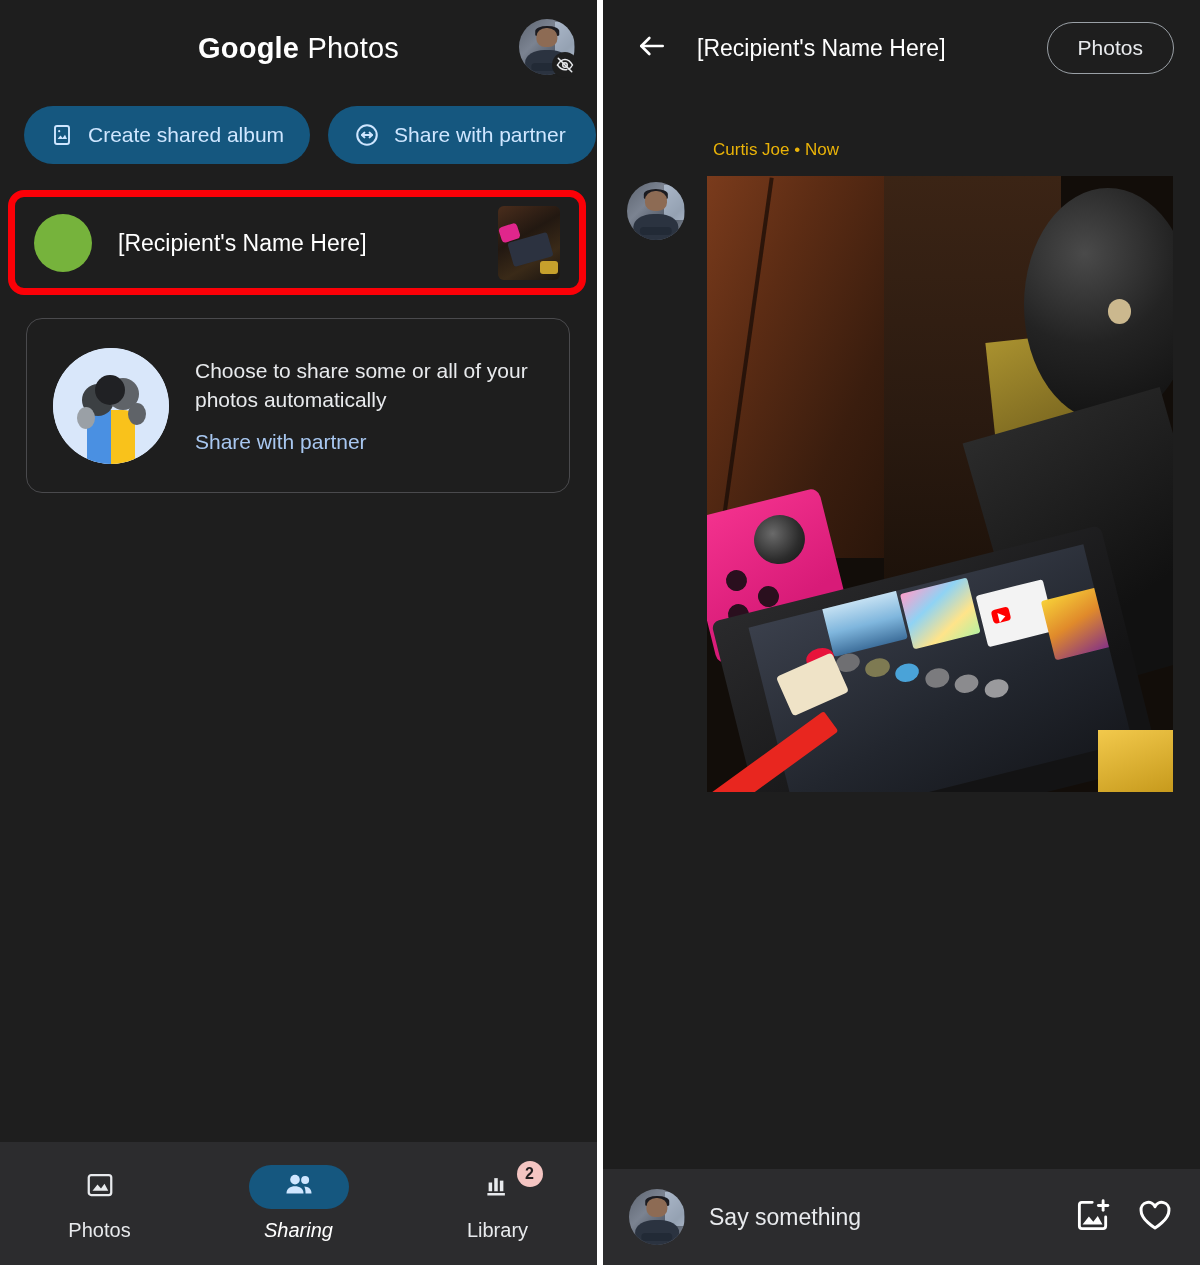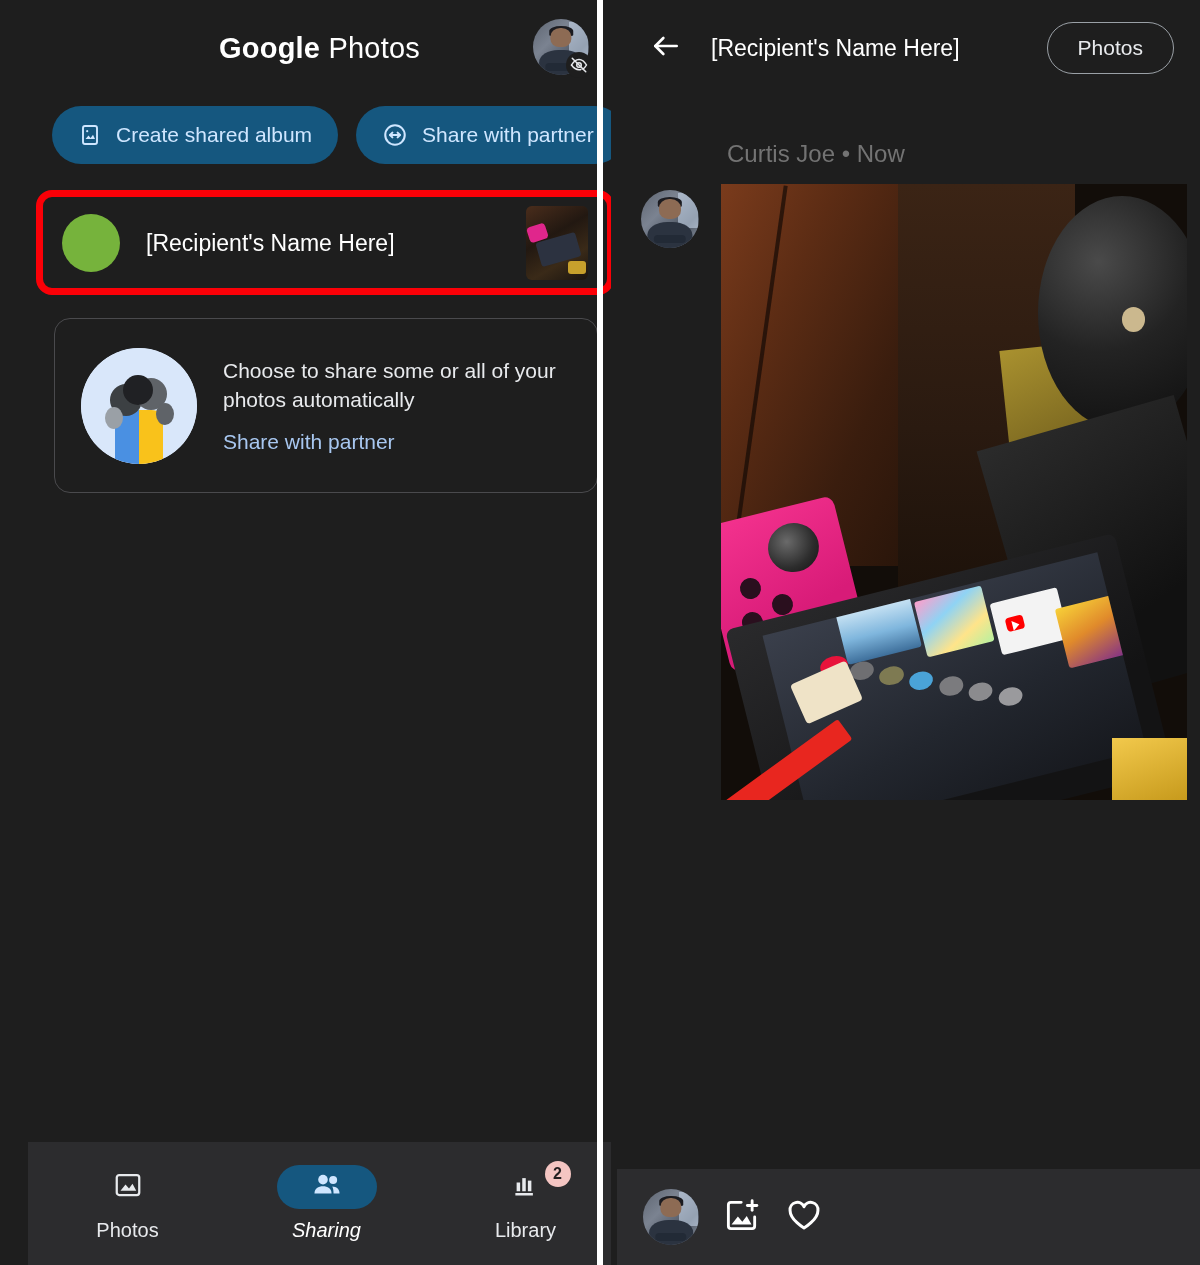--- a/index.html
+++ b/index.html
@@ -2,21 +2,21 @@
 <html><head>
 <meta charset="utf-8">
 <style>
   * { box-sizing: border-box; margin: 0; padding: 0; }
   html, body {
     width: 1200px; height: 1265px;
     background: #1e1e1e;
     font-family: "Liberation Sans", sans-serif;
     overflow: hidden;
   }
-  .screen { position: relative; width: 1200px; height: 1265px; display: flex; padding-left: 28px; }
+  .screen { position: relative; width: 1200px; height: 1265px; display: flex; }
 
   
   .divider {
     position: absolute; left: 597px; top: 0;
     width: 6px; height: 1265px; background: #ffffff; z-index: 50;
   }
 
   
   .panel { position: relative; height: 1265px; background: #1e1e1e; overflow: hidden; }
   .panel-left  { width: 597px; }
@@ -167,21 +167,21 @@
   .back-btn { width: 46px; height: 46px; display:flex; align-items:center; justify-content:center; flex:0 0 auto; }
   .conv-title { margin-left: 22px; color: #ffffff; font-size: 23px; flex: 1 1 auto; }
   .photos-pill {
     border: 1px solid #9aa0a6; border-radius: 26px;
     height: 52px; padding: 0 30px;
     display: flex; align-items: center;
     color: #e8eaed; font-size: 21px; flex: 0 0 auto;
   }
 
   .post-meta {
-    color: #737373; font-size: 24px;
+    color: #eab308; font-size: 17px;
     margin: 44px 0 16px 110px;
   }
   .post {
     display: flex; align-items: flex-start;
     margin-top: 12px; padding-left: 24px; gap: 22px;
   }
   .post-avatar {
     width: 58px; height: 58px; border-radius: 50%; flex: 0 0 auto; margin-top: 6px;
     overflow: hidden; position: relative;
     background: linear-gradient(135deg,#5d6470 0%, #7b8391 35%, #4b5360 70%, #9aa3b0 100%);
@@ -502,20 +502,21 @@
 
     <div class="composer">
       <div class="composer-avatar">
         <div style="position:absolute;right:2%;top:6%;width:34%;height:60%;background:rgba(210,225,245,.55);"></div>
         <div style="position:absolute;left:50%;top:12%;transform:translateX(-50%);width:42%;height:18%;border-radius:50% 50% 10% 10%;background:#1b1b20;"></div>
         <div style="position:absolute;left:50%;top:16%;transform:translateX(-50%);width:38%;height:34%;border-radius:46% 46% 42% 42%;background:#8d6b54;"></div>
         <div style="position:absolute;left:50%;bottom:-6%;transform:translateX(-50%);width:78%;height:50%;border-radius:44% 44% 16% 16%;background:#2b3340;"></div>
         <div style="position:absolute;left:50%;bottom:8%;transform:translateX(-50%);width:56%;height:14%;border-radius:8px;background:#222a36;"></div>
       </div>
 
+      <div class="composer-input">Say something</div>
 
       <div class="composer-action">
         <span>
           <svg width="38" height="38" viewBox="0 0 24 24" fill="none" stroke="#ffffff" stroke-width="1.8" stroke-linecap="round">
             <path d="M20 13.2 V19 A1.6 1.6 0 0 1 18.4 20.6 H5 A1.6 1.6 0 0 1 3.4 19 V5.6 A1.6 1.6 0 0 1 5 4 H11.5"></path>
             <path d="M5.4 18 L9.4 13 L12.2 16.2 L15 12.6 L18 18 Z" fill="#ffffff" stroke="none"></path>
             <path d="M18.4 3 V9"></path>
             <path d="M15.4 6 H21.4"></path>
           </svg>
         </span>

